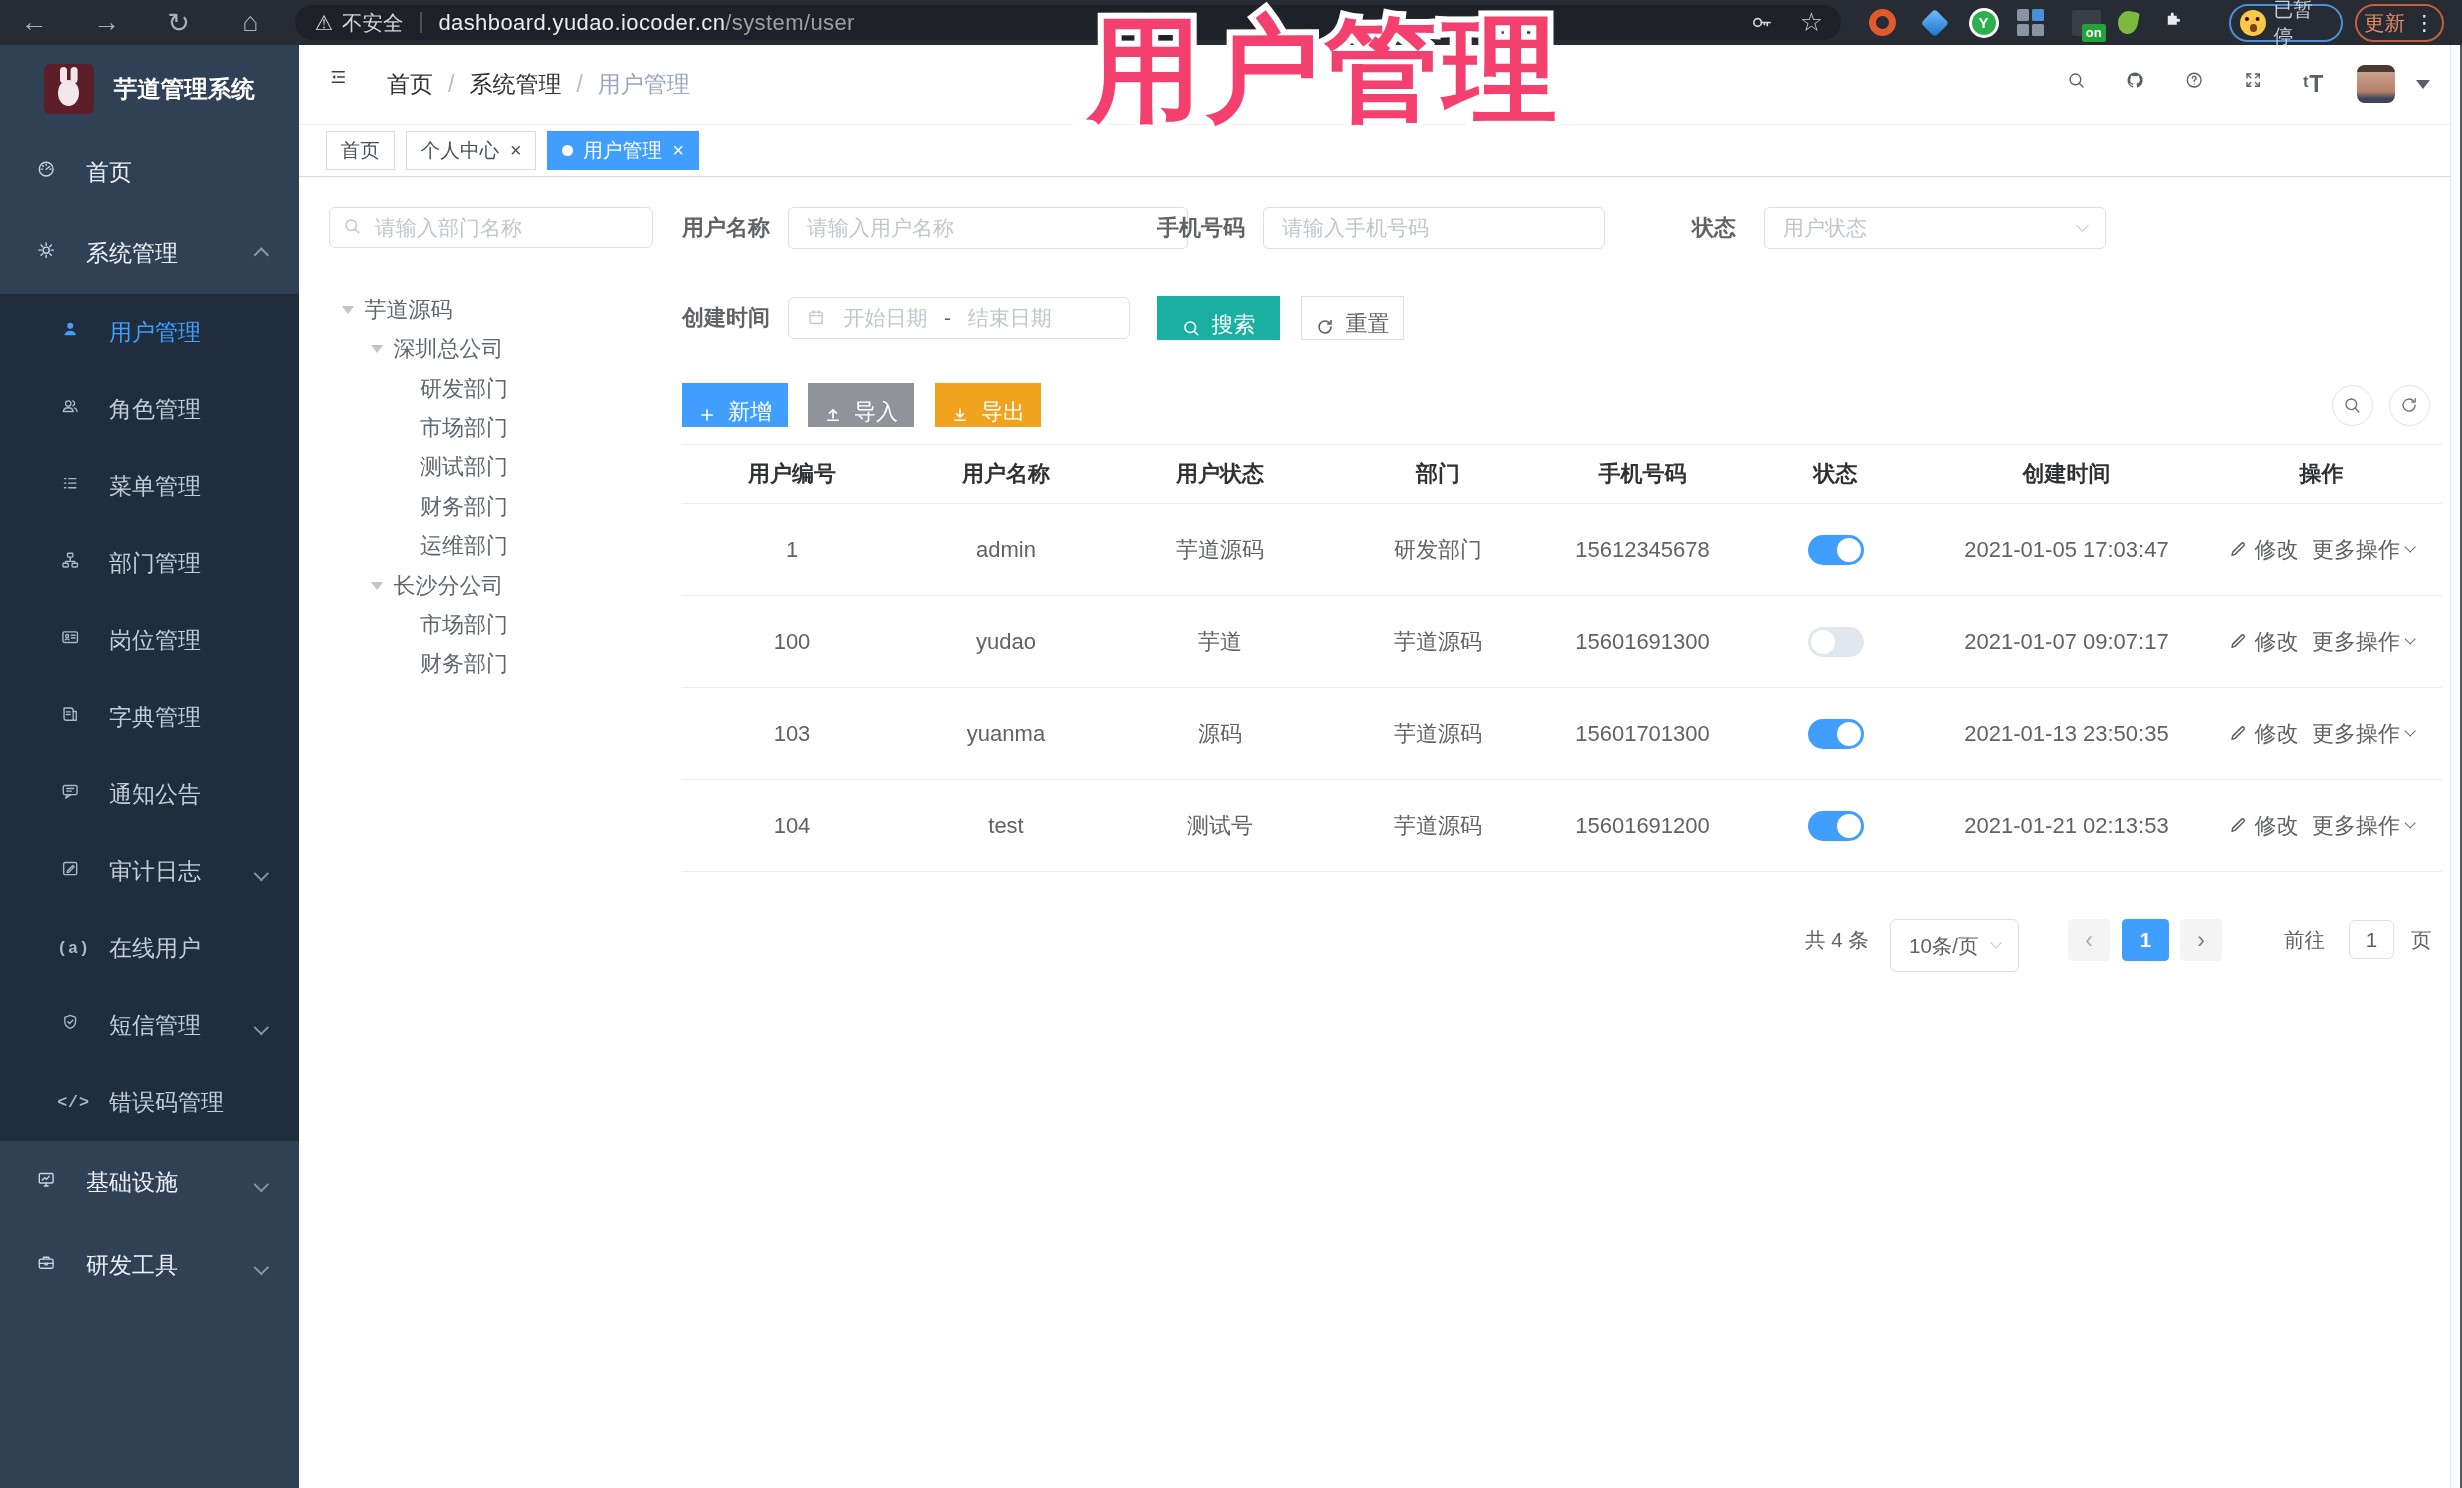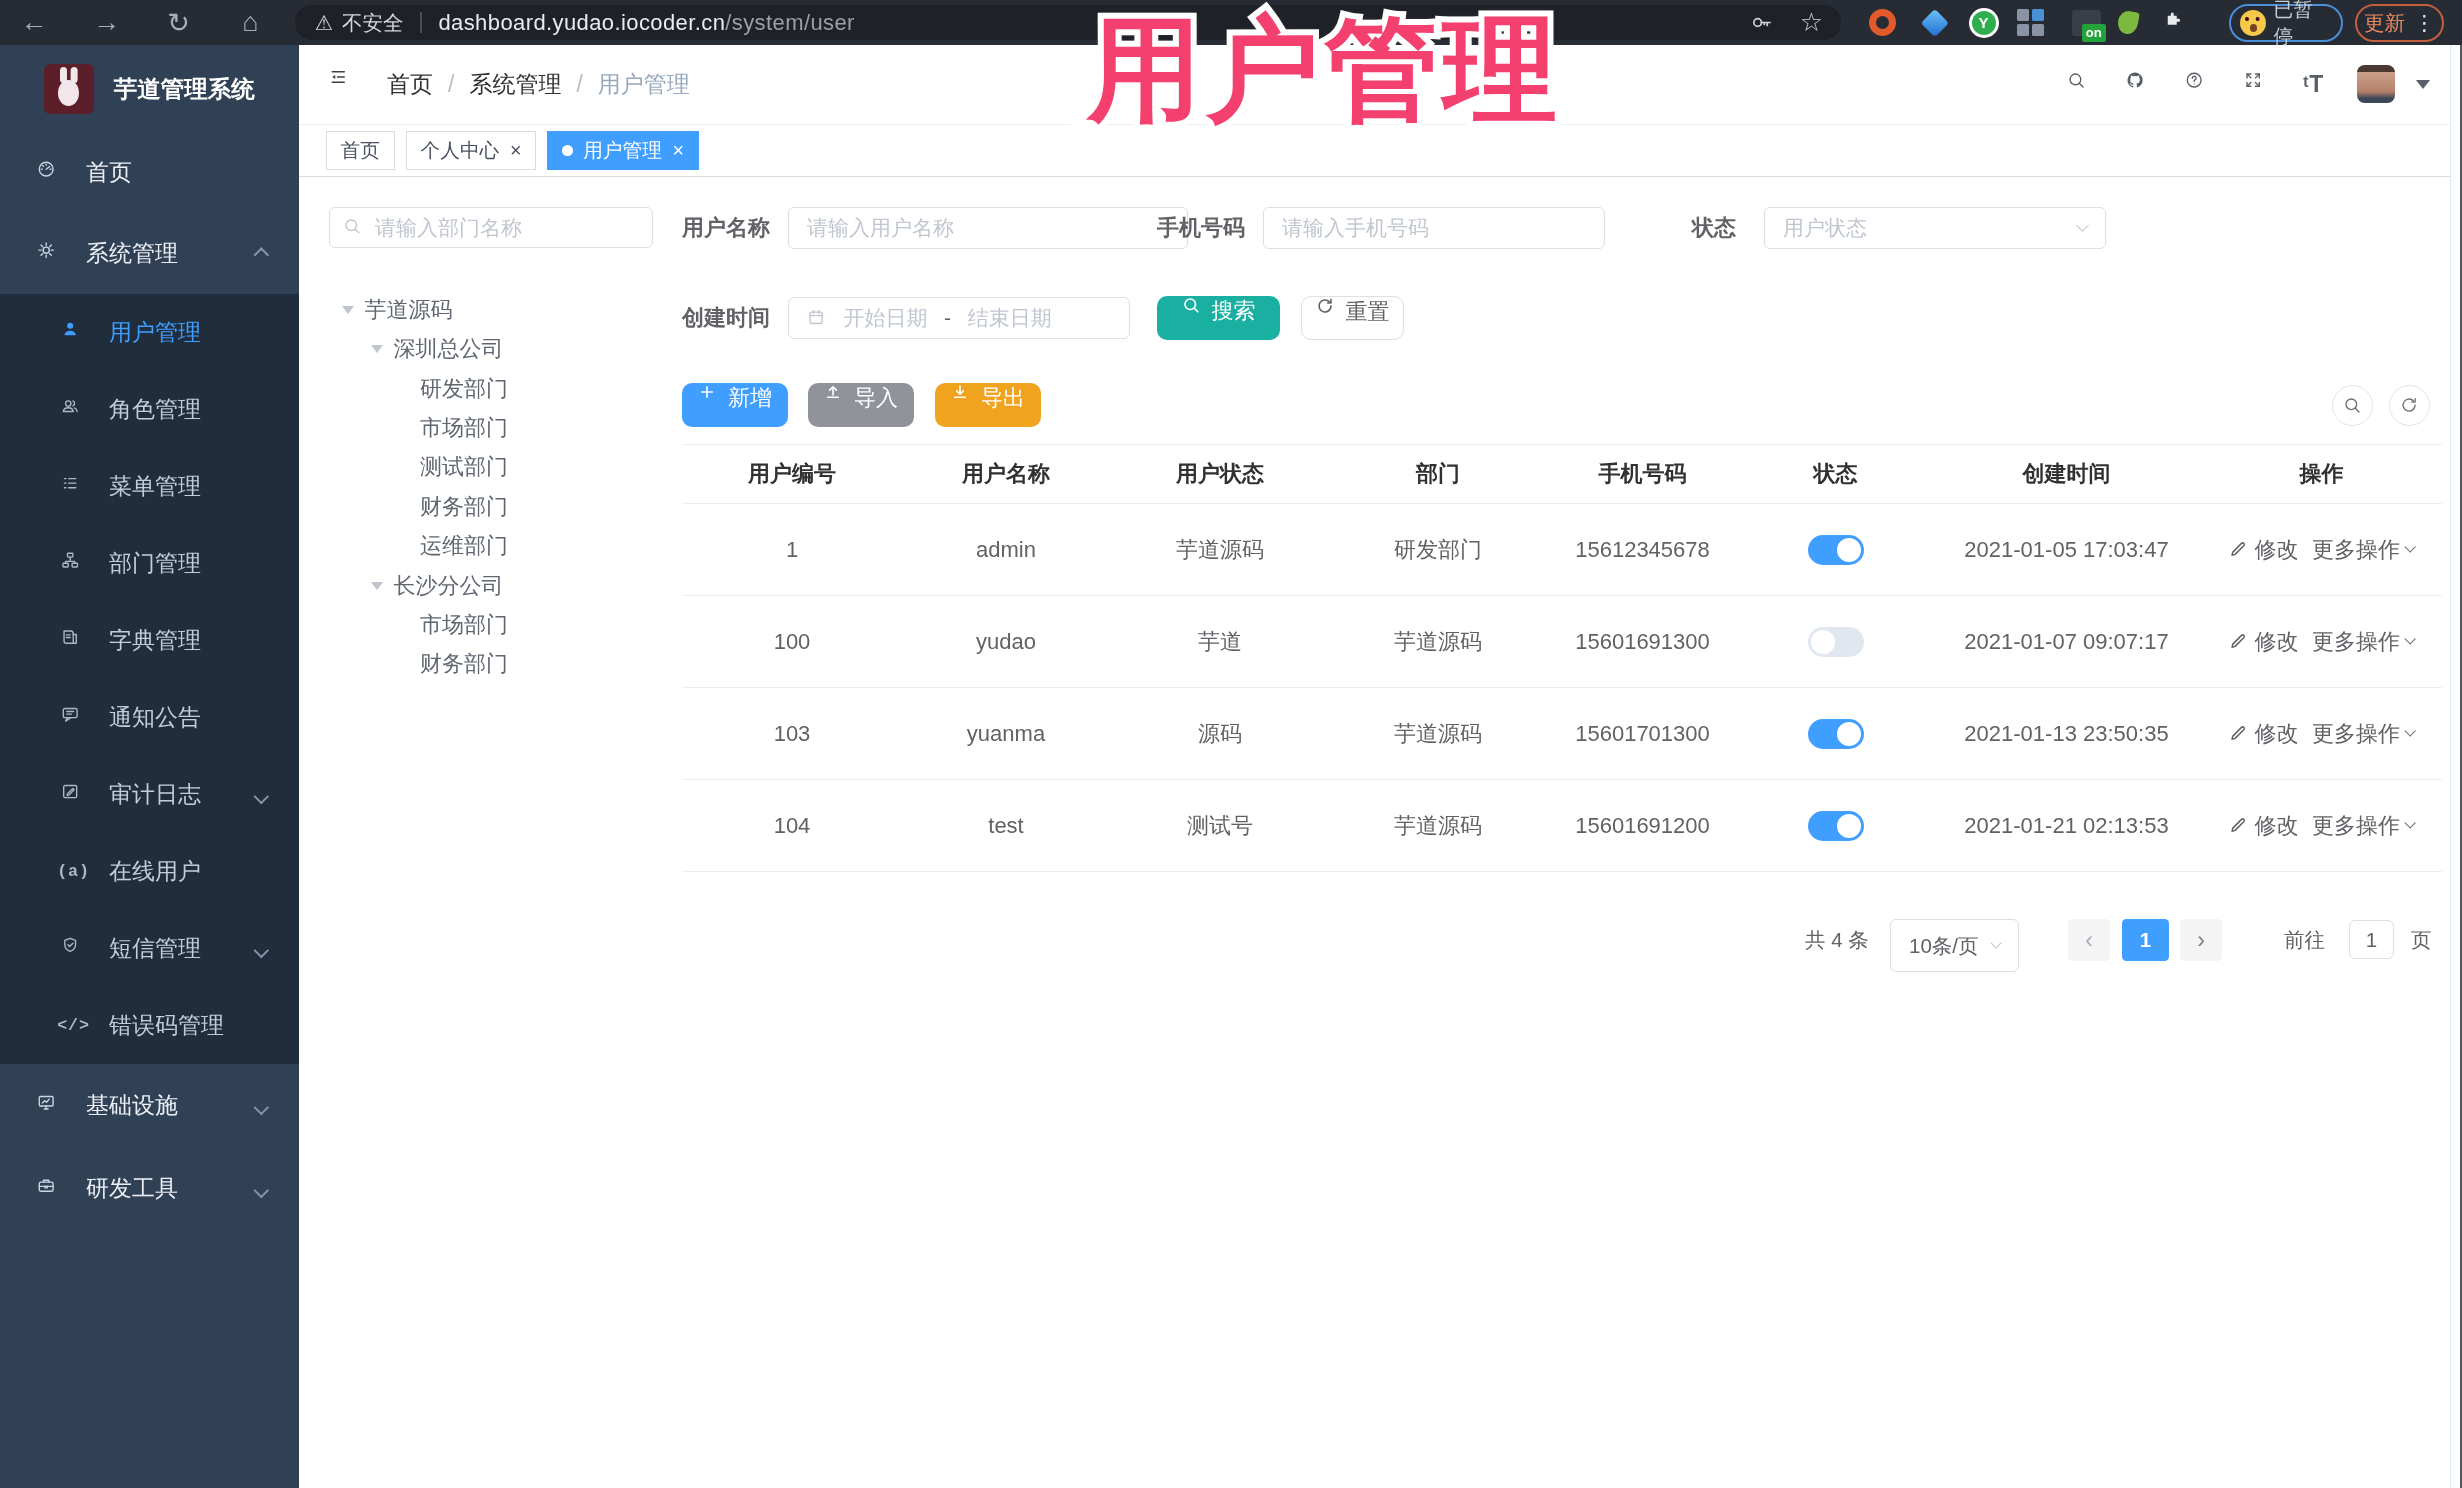--- a/index.html
+++ b/index.html
@@ -103,21 +103,21 @@
   .inp { border:1.5px solid #dcdfe6; border-radius:6px; background:#fff; font-size:21px; color:#606266;
          font-family:inherit; padding:0 18px; outline:none; }
   .inp::placeholder { color:#c0c6cf; }
   .ph { color:#c0c6cf; }
   .flab { font-size:22px; font-weight:bold; color:#606266; line-height:42px; }
 
   .selbox { border:1.5px solid #dcdfe6; border-radius:6px; display:flex; align-items:center; padding:0 18px;
             font-size:21px; cursor:pointer; justify-content:space-between; }
   .selbox .chev { width:9px; height:9px; border-width:1.9px; color:#c0c4cc; margin-top:-4.5px; }
 
-  .btn { border:none; border-radius:10px; font-size:22px; font-family:inherit; display:flex; align-items:flex-start;
+  .btn { border:none; border-radius:0; font-size:22px; font-family:inherit; display:flex; align-items:flex-end;
          justify-content:center; gap:9px; cursor:pointer; color:#fff; }
   .btn svg.i { width:21px; height:21px; stroke-width:2.2; }
   .btn.teal { background:var(--search-teal,#19B0A2); }
   .btn.plain { background:#fff; border:1.5px solid #dcdfe6; color:#606266; }
   .btn.blue { background:var(--primary,#409EFF); }
   .btn.gray { background:var(--import-gray,#909399); }
   .btn.orange { background:var(--export-orange,#F0A31F); }
   .circle-btn { width:41px; height:41px; border-radius:50%; border:1.5px solid #e0e3e9; background:#fff;
                 display:flex; align-items:center; justify-content:center; color:#6b7076; cursor:pointer; }
   .circle-btn svg.i { width:19.7px; height:19.7px; }
@@ -299,20 +299,30 @@
               <rect x="2.5" y="16" width="7" height="5" rx="1"></rect>
               <rect x="14.5" y="16" width="7" height="5" rx="1"></rect>
               <path d="M12 8v4M6 16v-2.5h12V16"></path>
             </svg>
         </span>
         <span>部门管理</span>
       </div>
       <div class="sub-item">
         <span class="ic">
           <svg class="i" viewBox="0 0 34 34" width="26" height="26">
+              <rect x="2.5" y="5" width="19" height="14" rx="2"></rect>
+              <circle cx="8" cy="10.5" r="2"></circle>
+              <path d="M5.5 15.5c.5-1.6 4.5-1.6 5 0M13.5 9.5h5M13.5 13h5"></path>
+            </svg>
+        </span>
+        <span>岗位管理</span>
+      </div>
+      <div class="sub-item">
+        <span class="ic">
+          <svg class="i" viewBox="0 0 34 34" width="26" height="26">
               <path d="M4 4h8.5A3.5 3.5 0 0 1 16 7.5V20H7a3 3 0 0 1-3-3z"></path>
               <path d="M16 8.5h4V20h-4M7 9h5M7 12.5h5"></path>
             </svg>
         </span>
         <span>字典管理</span>
       </div>
       <div class="sub-item">
         <span class="ic">
           <svg class="i" viewBox="0 0 34 34" width="26" height="26">
               <rect x="3" y="4.5" width="18" height="12" rx="2"></rect>

